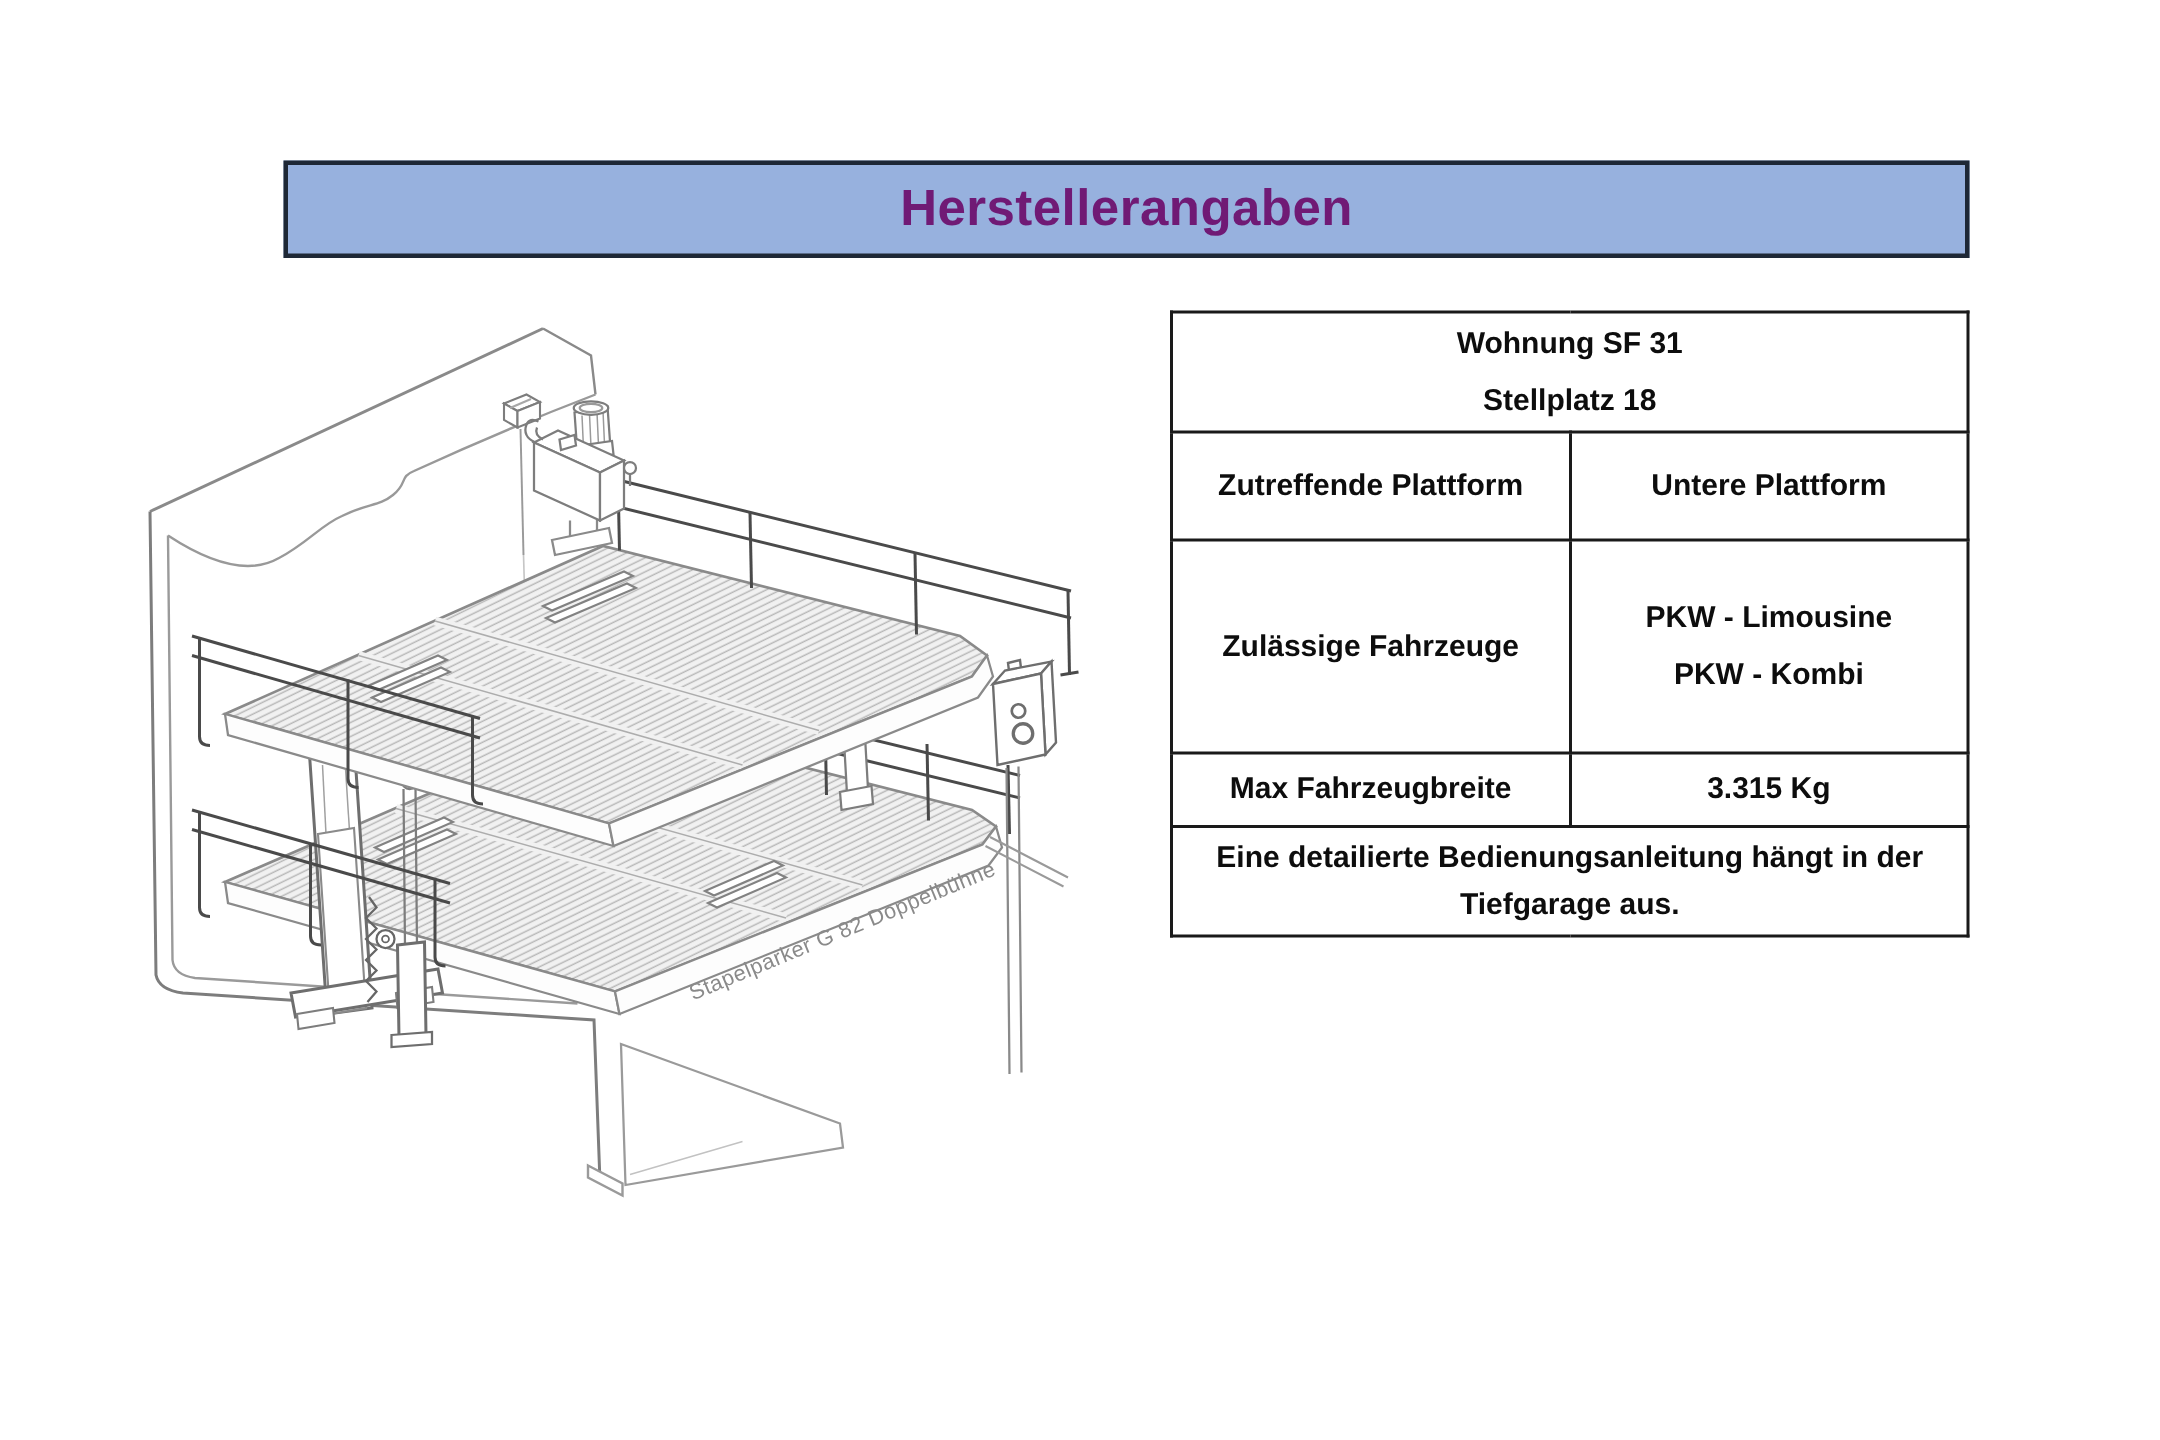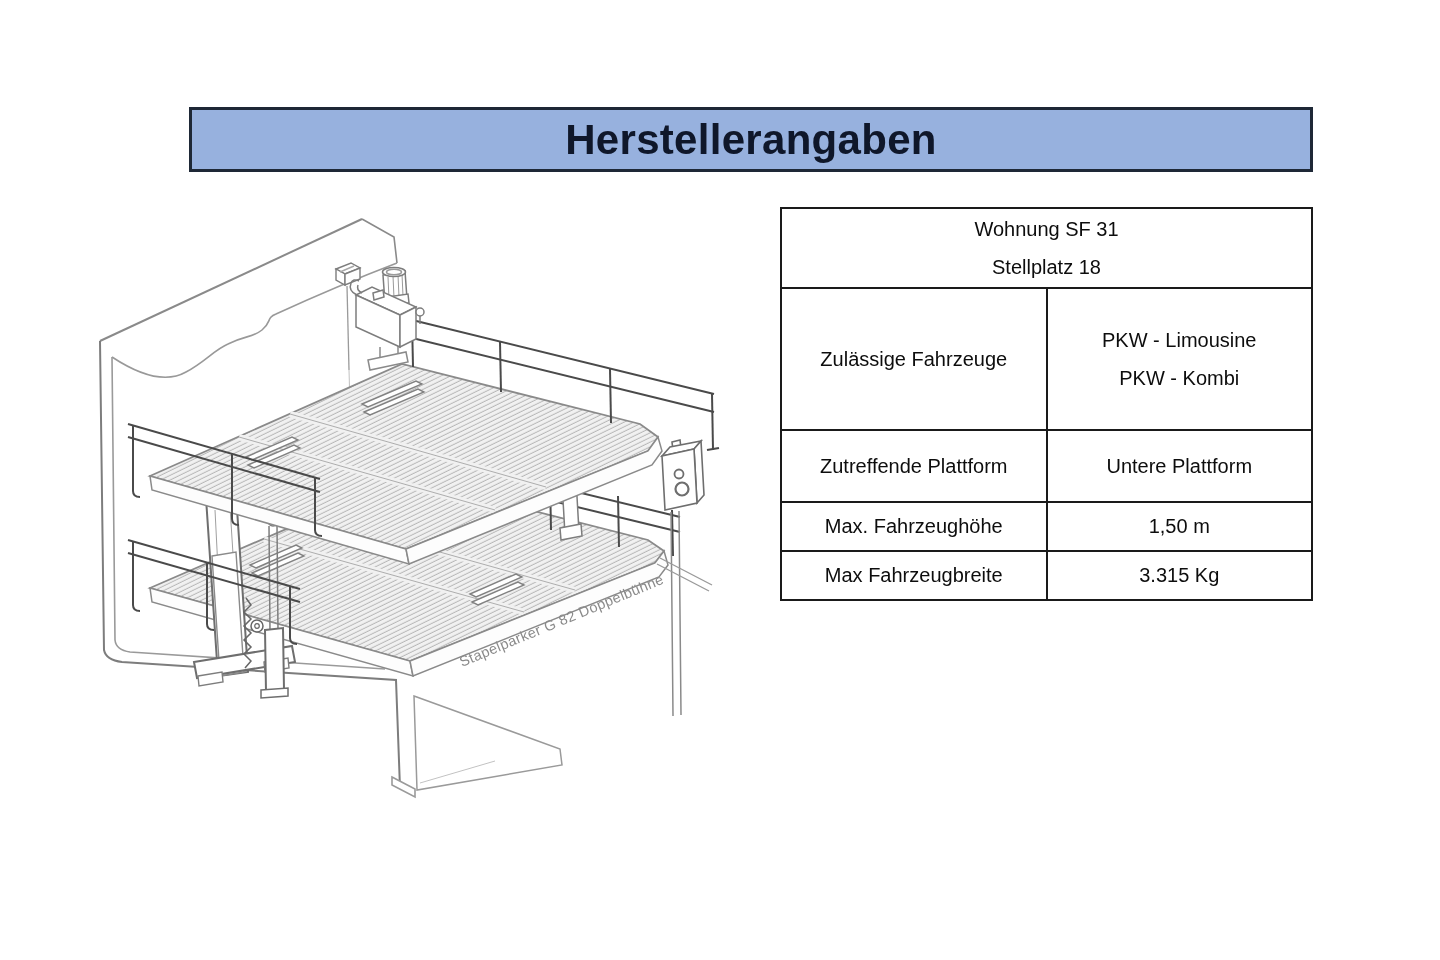--- a/index.html
+++ b/index.html
@@ -2,26 +2,26 @@
 <html><head>
 <meta charset="utf-8">
 <style>
   html,body{margin:0;padding:0;background:#ffffff;}
   .page{position:relative;width:1440px;height:960px;background:#ffffff;overflow:hidden;
         font-family:"Liberation Sans",sans-serif;color:#0d0d0d;}
   
   .banner{position:absolute;left:189px;top:107px;width:1118px;height:59px;
           background:#97b1de;border:3px solid #1e2836;
           display:flex;align-items:center;justify-content:center;}
-  .banner .t{font-size:42px;font-weight:bold;color:#0f172a;letter-spacing:.3px;}
+  .banner .t{font-size:34px;font-weight:bold;color:#701a75;letter-spacing:.3px;}
   
   table.spec{position:absolute;left:780px;top:207px;width:533px;border-collapse:collapse;
              table-layout:fixed;}
   table.spec td{border:2px solid #1a1a1a;text-align:center;vertical-align:middle;
-                font-weight:normal;font-size:20px;color:#0d0d0d;padding:0;}
+                font-weight:bold;font-size:20px;color:#0d0d0d;padding:0;}
   td.h78{height:78px;} td.h70{height:70px;} td.h140{height:140px;}
   td.h47{height:47px;} td.h71{height:71px;padding:0 10px;line-height:1.55;}
   .two-line div{line-height:1.9;}
   
   .drawing{position:absolute;left:55px;top:200px;width:680px;height:640px;}
   svg{display:block;}
 </style>
 </head>
 <body>
 
@@ -200,34 +200,33 @@
 
   <table class="spec">
     <tbody>
         <tr>
       <td colspan="2" class="h78 two-line">
         <div>Wohnung SF 31</div>
         <div>Stellplatz 18</div>
       </td>
     </tr>
     <tr>
+      <td class="h70">Zutreffende Plattform</td>
+      <td class="h70">Untere Plattform</td>
+    </tr>
+    <tr>
       <td class="h140">Zulässige Fahrzeuge</td>
       <td class="h140 two-line">
         <div>PKW - Limousine</div>
         <div>PKW - Kombi</div>
       </td>
     </tr>
     <tr>
-      <td class="h70">Zutreffende Plattform</td>
-      <td class="h70">Untere Plattform</td>
-    </tr>
-    <tr>
-      <td class="h47">Max. Fahrzeughöhe</td>
-      <td class="h47">1,50 m</td>
-    </tr>
-    <tr>
       <td class="h47">Max Fahrzeugbreite</td>
       <td class="h47">3.315 Kg</td>
     </tr>
+    <tr>
+      <td colspan="2" class="h71">Eine detailierte Bedienungsanleitung hängt in der Tiefgarage aus.</td>
+    </tr>
   </tbody>
     </table>
 
 </div>
 
 </body></html>

